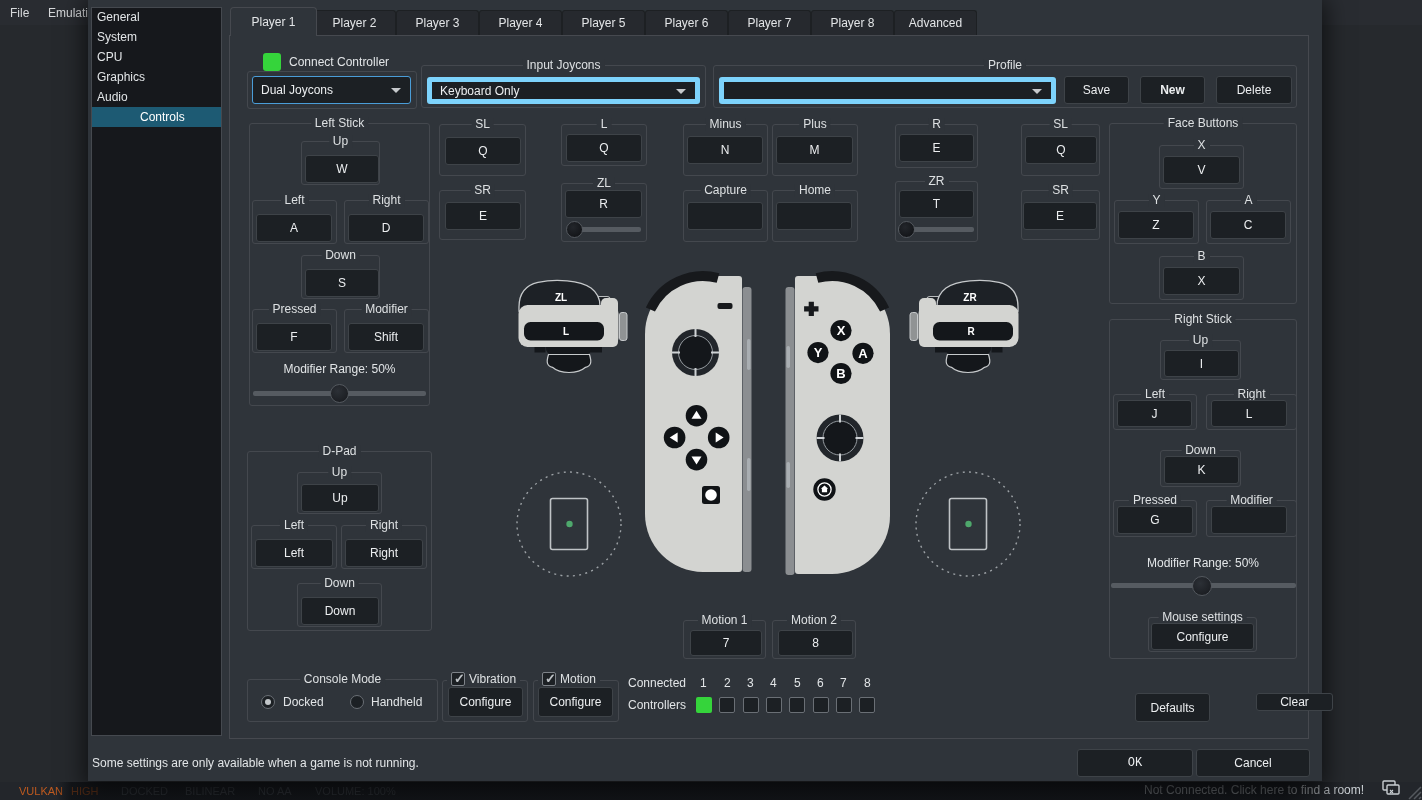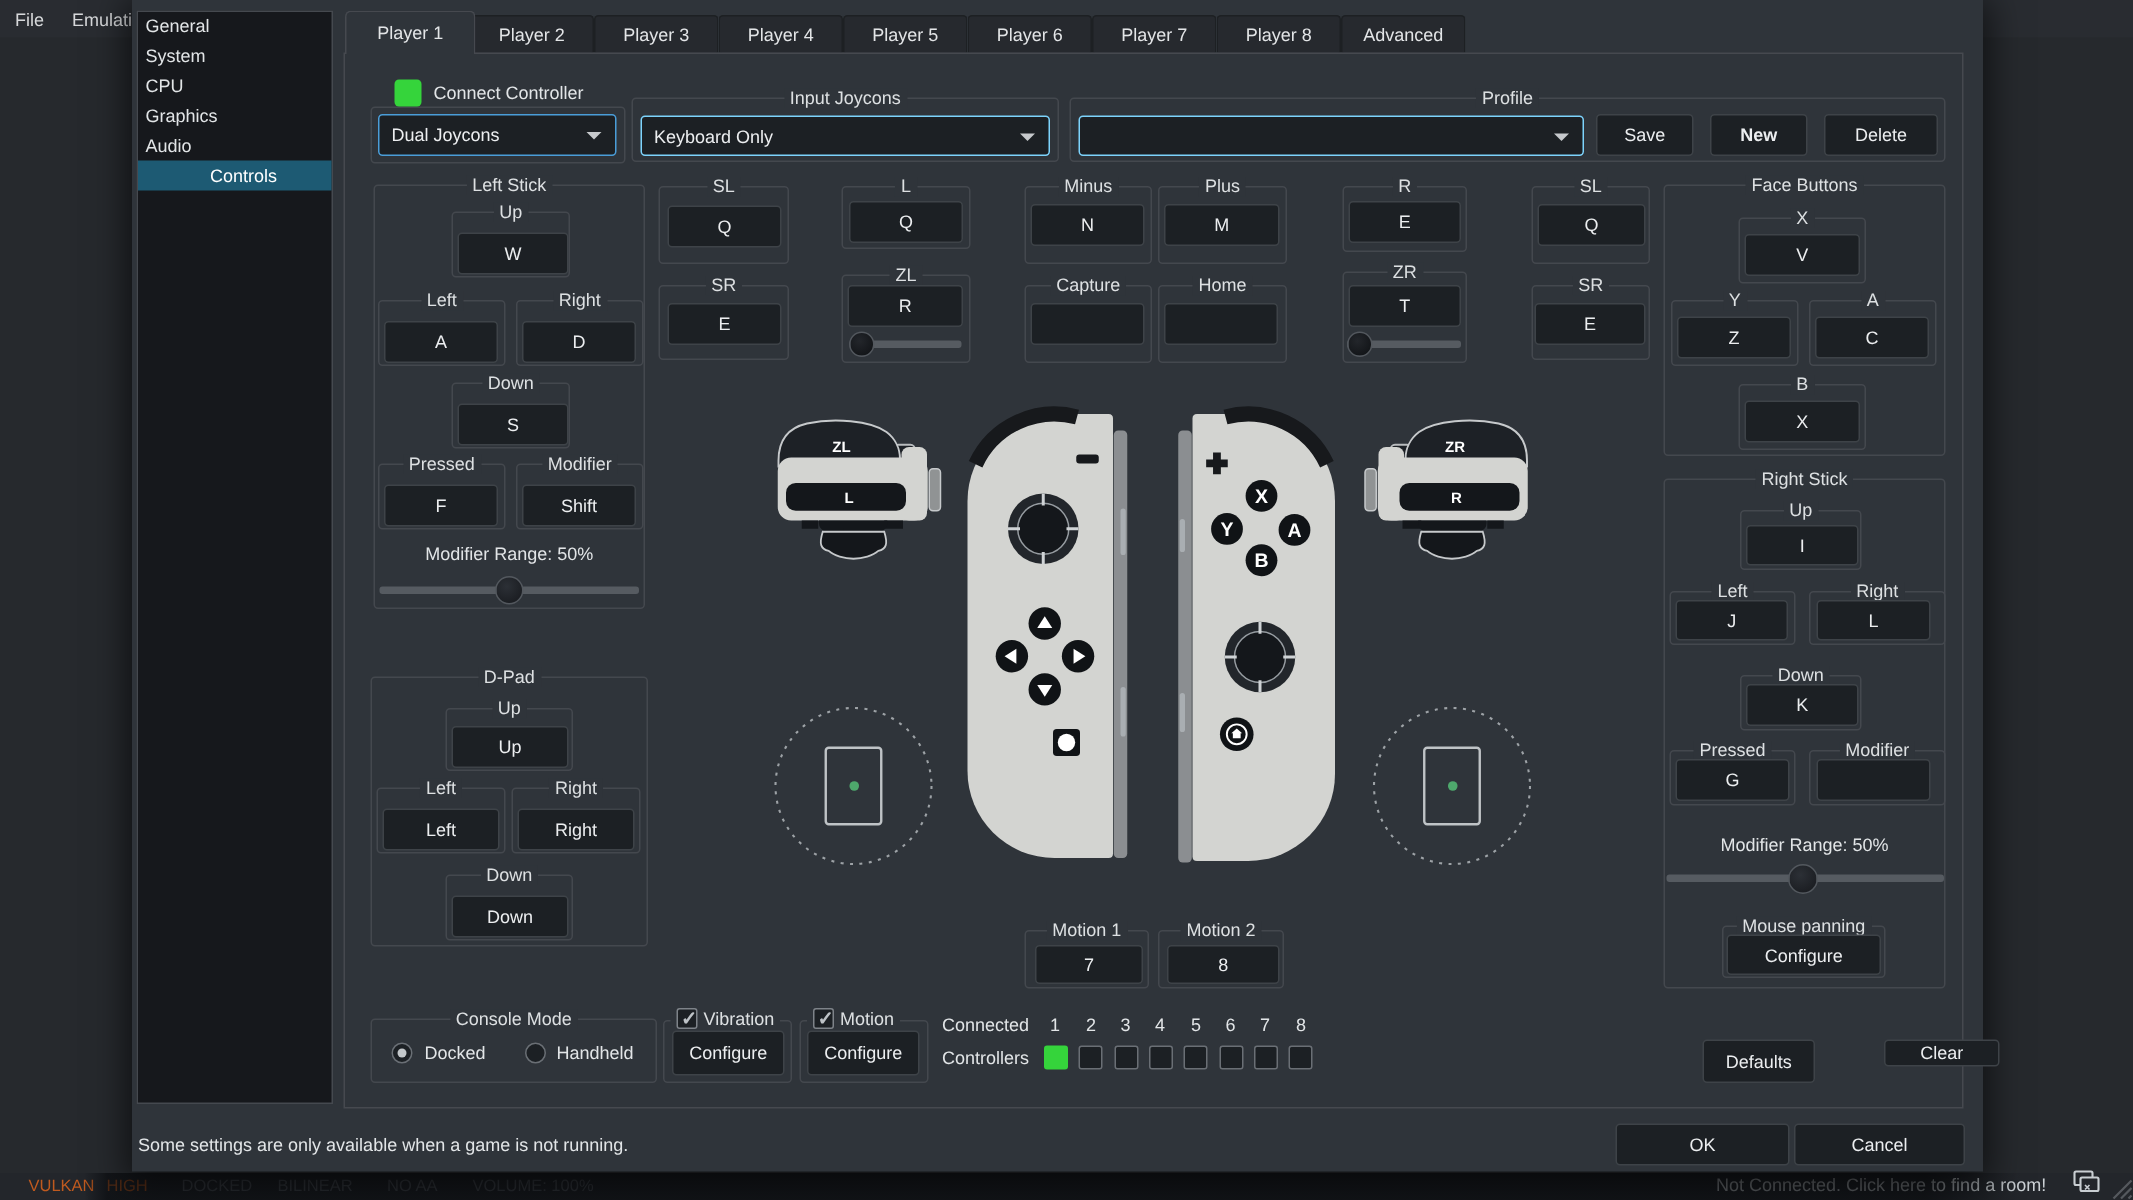--- a/index.html
+++ b/index.html
@@ -2,21 +2,21 @@
 <html><head>
 <meta charset="utf-8">
 <style>
 html,body{margin:0;padding:0;width:1422px;height:800px;overflow:hidden;background:#26292d;font-family:"Liberation Sans",sans-serif;}
 *{box-sizing:border-box;}
 .abs{position:absolute;}
 .g{position:absolute;border:1px solid #44484e;border-radius:3px;}
 .g>i{position:absolute;top:-7px;left:50%;transform:translateX(-50%);background:#2f343a;padding:0 4px;font-style:normal;font-size:12px;color:#dde0e2;white-space:nowrap;line-height:13px;}
 .b{position:absolute;background:#1c2024;border:1px solid #3e4348;border-radius:3px;color:#eceef0;font-size:12px;display:flex;align-items:center;justify-content:center;line-height:1;}
 .lbl{position:absolute;font-size:12px;color:#e2e5e7;white-space:nowrap;line-height:13px;}
-.cmb{position:absolute;background:#1c2024;border:1px solid #7dd3fc;border-radius:3px;color:#eceef0;font-size:12px;display:flex;align-items:center;padding-left:8px;line-height:1;}
+.cmb{position:absolute;background:#1c2024;border:5px solid #7dd3fc;border-radius:3px;color:#eceef0;font-size:12px;display:flex;align-items:center;padding-left:8px;line-height:1;}
 .ar{position:absolute;right:9px;top:50%;margin-top:-2px;width:0;height:0;border-left:5px solid transparent;border-right:5px solid transparent;border-top:5px solid #c6c9cc;}
 .groove{position:absolute;background:#565b61;border-radius:2px;}
 .knob{position:absolute;border-radius:50%;background:radial-gradient(circle at 40% 35%,#2c3036,#16181c);border:1px solid #53585e;}
 .cbx{position:absolute;background:#1c2024;border:1px solid #6a6f75;border-radius:2px;}
 .tab{position:absolute;font-size:12px;color:#e3e5e7;display:flex;align-items:center;justify-content:center;}
 </style>
 </head>
 <body>
 
 <div class="abs" style="left:0;top:0;width:1422px;height:25px;background:#292c31;"></div>
@@ -214,21 +214,21 @@
   </div>
 <div class="b" style="left:1117px;top:506px;width:76px;height:28px;">G</div>
 <div class="g" style="left:1206px;top:500px;width:91px;height:37px;">
     <i>Modifier</i>
   </div>
 <div class="b" style="left:1211px;top:506px;width:76px;height:28px;"></div>
 <div class="lbl" style="left:1109px;top:557px;width:188px;text-align:center;">Modifier Range: 50%</div>
 <div class="groove" style="left:1111px;top:583px;width:185px;height:5px;"></div>
 <div class="knob" style="left:1192px;top:576px;width:20px;height:20px;"></div>
 <div class="g" style="left:1148px;top:617px;width:109px;height:35px;">
-    <i>Mouse panning</i>
+    <i>Mouse settings</i>
   </div>
 <div class="b" style="left:1151px;top:623px;width:103px;height:27px;">Configure</div>
 
 <div class="g" style="left:247px;top:451px;width:185px;height:180px;">
     <i>D-Pad</i>
   </div>
 <div class="g" style="left:297px;top:472px;width:85px;height:42px;">
     <i>Up</i>
   </div>
 <div class="b" style="left:301px;top:484px;width:78px;height:28px;">Up</div>
@@ -292,21 +292,21 @@
 <div class="cbx" style="left:766px;top:697px;width:16px;height:16px;"></div>
 <div class="cbx" style="left:789px;top:697px;width:16px;height:16px;"></div>
 <div class="cbx" style="left:813px;top:697px;width:16px;height:16px;"></div>
 <div class="cbx" style="left:836px;top:697px;width:16px;height:16px;"></div>
 <div class="cbx" style="left:859px;top:697px;width:16px;height:16px;"></div>
 
 <div class="b" style="left:1135px;top:693px;width:75px;height:29px;">Defaults</div>
 <div class="b" style="left:1256px;top:693px;width:77px;height:18px;">Clear</div>
 
 <div class="lbl" style="left:92px;top:757px;">Some settings are only available when a game is not running.</div>
-<div class="b" style="left:1077px;top:749px;width:116px;height:28px;">OK</div>
+<div class="b" style="left:1077px;top:749px;width:116px;height:28px;font-family:Liberation Mono, monospace;">OK</div>
 <div class="b" style="left:1196px;top:749px;width:114px;height:28px;">Cancel</div>
 
 <svg class="abs" style="left:495px;top:250px;" width="550" height="350" viewBox="495 250 550 350">
 <g font-family="Liberation Sans, sans-serif">
 
 <circle cx="569" cy="524" r="52" fill="none" stroke="#9da2a6" stroke-width="1.4" stroke-dasharray="2,4.3"></circle>
 <rect x="550.5" y="498.5" width="37" height="51" rx="2" fill="none" stroke="#bfc3c6" stroke-width="1.6"></rect>
 <circle cx="569.5" cy="524" r="3.2" fill="#4ea86c"></circle>
 <circle cx="968" cy="524" r="52" fill="none" stroke="#9da2a6" stroke-width="1.4" stroke-dasharray="2,4.3"></circle>
 <rect x="949.5" y="498.5" width="37" height="51" rx="2" fill="none" stroke="#bfc3c6" stroke-width="1.6"></rect>

